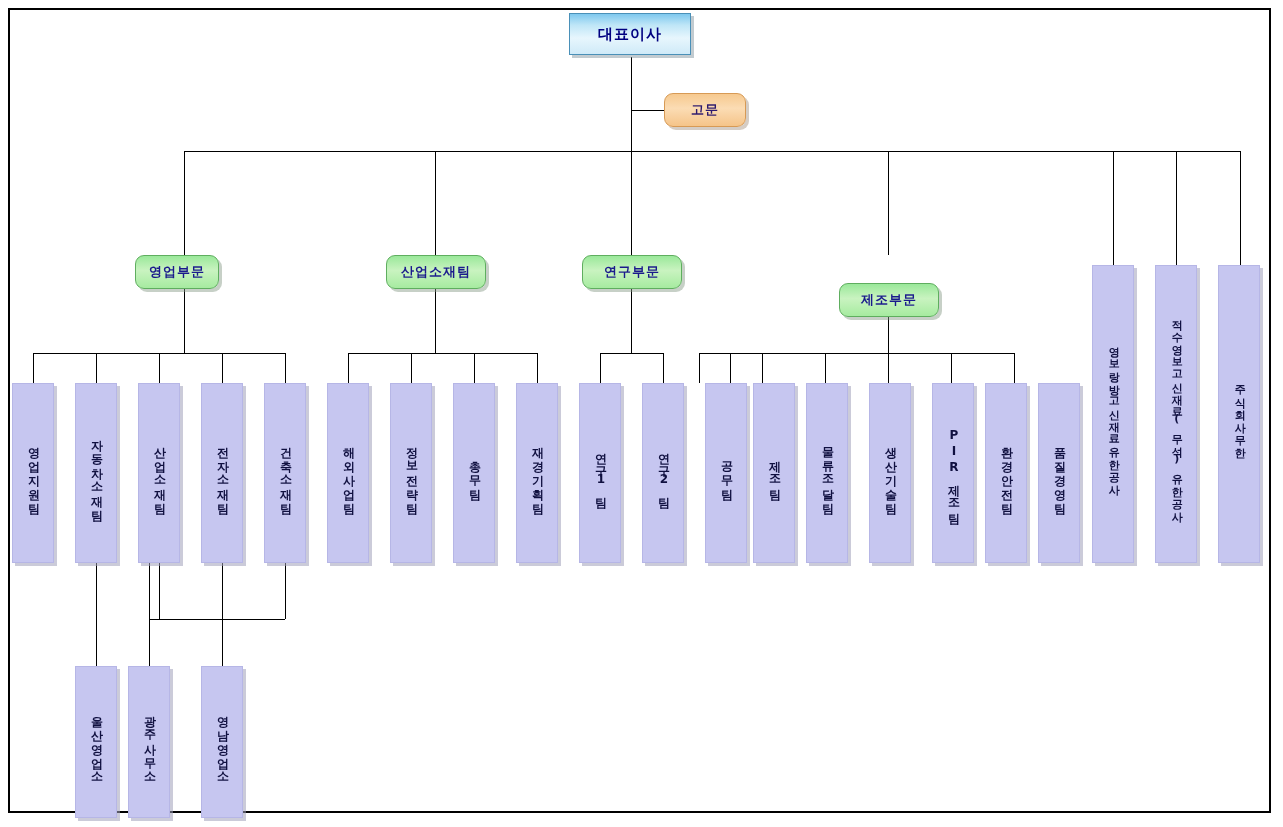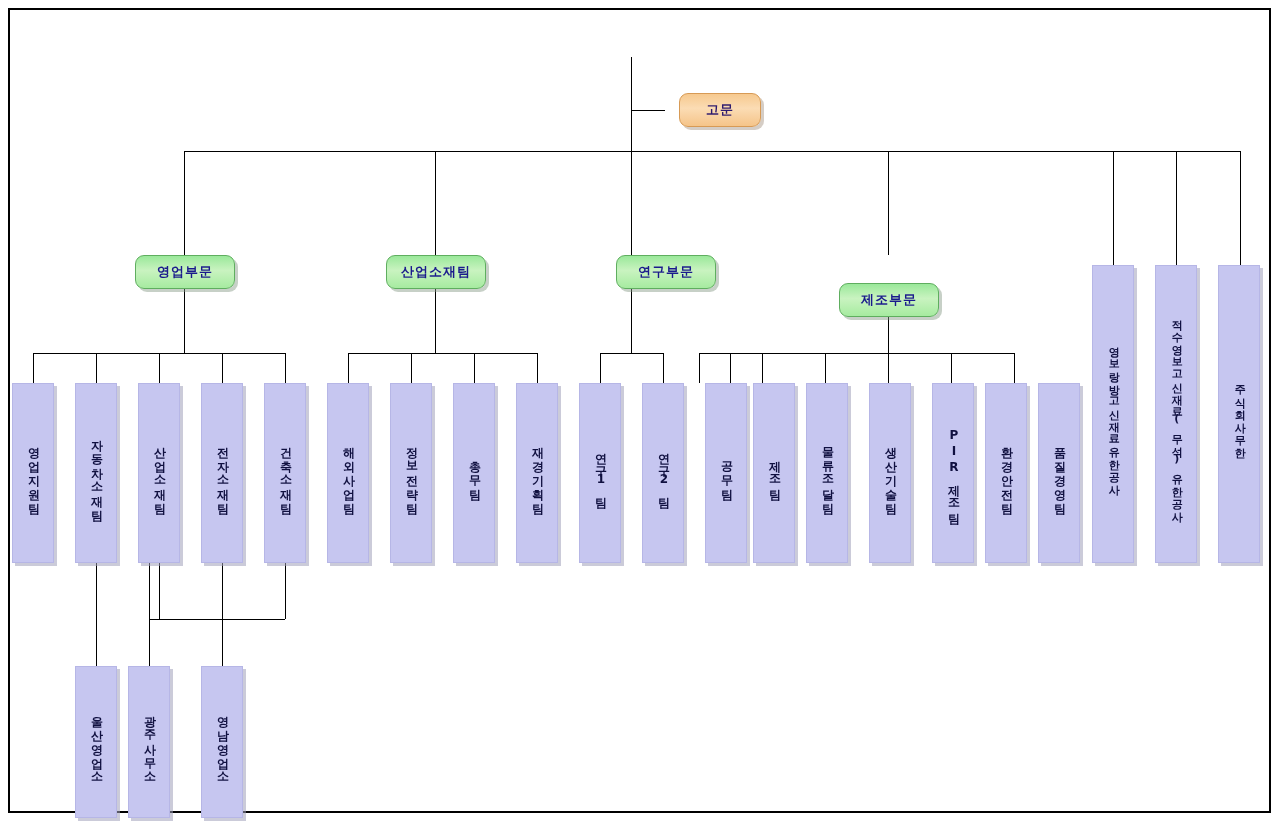--- a/index.html
+++ b/index.html
@@ -62,21 +62,20 @@
 
   
   .node-advisor {
     background: linear-gradient(180deg, #f6c98f 0%, #fbdcb4 45%, #f5c489 100%);
     border: 1px solid #d79a55;
     border-radius: 9px;
     box-shadow: 3px 3px 0 rgba(150,130,110,0.4);
     font-size: 13px;
     color: #2d1a6e;
     letter-spacing: 1px;
-    margin-left: 15px;
   }
 
   
   .node-division {
     background: linear-gradient(180deg, #9ae89a 0%, #c9f3c0 45%, #a6eba0 100%);
     border: 1px solid #5fae5f;
     border-radius: 9px;
     box-shadow: 3px 3px 0 rgba(130,150,130,0.45);
     font-size: 13px;
     color: #1a1a8c;
@@ -161,30 +160,31 @@
   <div class="line-v" style="left:96px; top:563px; height:103px;"></div>
 
   <div class="line-v" style="left:149px; top:563px; height:103px;"></div>
 
   <div class="line-v" style="left:159px; top:563px; height:56px;"></div>
   <div class="line-h" style="left:149px; top:619px; width:136px;"></div>
   <div class="line-v" style="left:285px; top:563px; height:56px;"></div>
 
   <div class="line-v" style="left:222px; top:563px; height:103px;"></div>
 
+  <div class="node node-ceo" style="left:569px; top:13px; width:122px; height:42px;">대표이사</div>
 
   <div class="node node-advisor" style="left:664px; top:93px; width:82px; height:34px;">고문</div>
 
-  <div class="node node-division" style="left:135px; top:255px; width:100px; height:34px;">
+  <div class="node node-division" style="left:135px; top:255px; width:84px; height:34px;">
     <span>영업부문</span>
   </div>
   <div class="node node-division" style="left:386px; top:255px; width:100px; height:34px;">
     <span>산업소재팀</span>
   </div>
-  <div class="node node-division" style="left:616px; top:255px; width:100px; height:34px;">
+  <div class="node node-division" style="left:582px; top:255px; width:100px; height:34px;">
     <span>연구부문</span>
   </div>
   <div class="node node-division" style="left:839px; top:255px; width:100px; height:34px;margin-top:28px;">
     <span>제조부문</span>
   </div>
 
   <div class="node node-team" style="left:12px; top:383px; width:42px; height:180px;">
     <span class="vtext">영업지원팀</span>
   </div>
   <div class="node node-team" style="left:75px; top:383px; width:42px; height:180px;">

